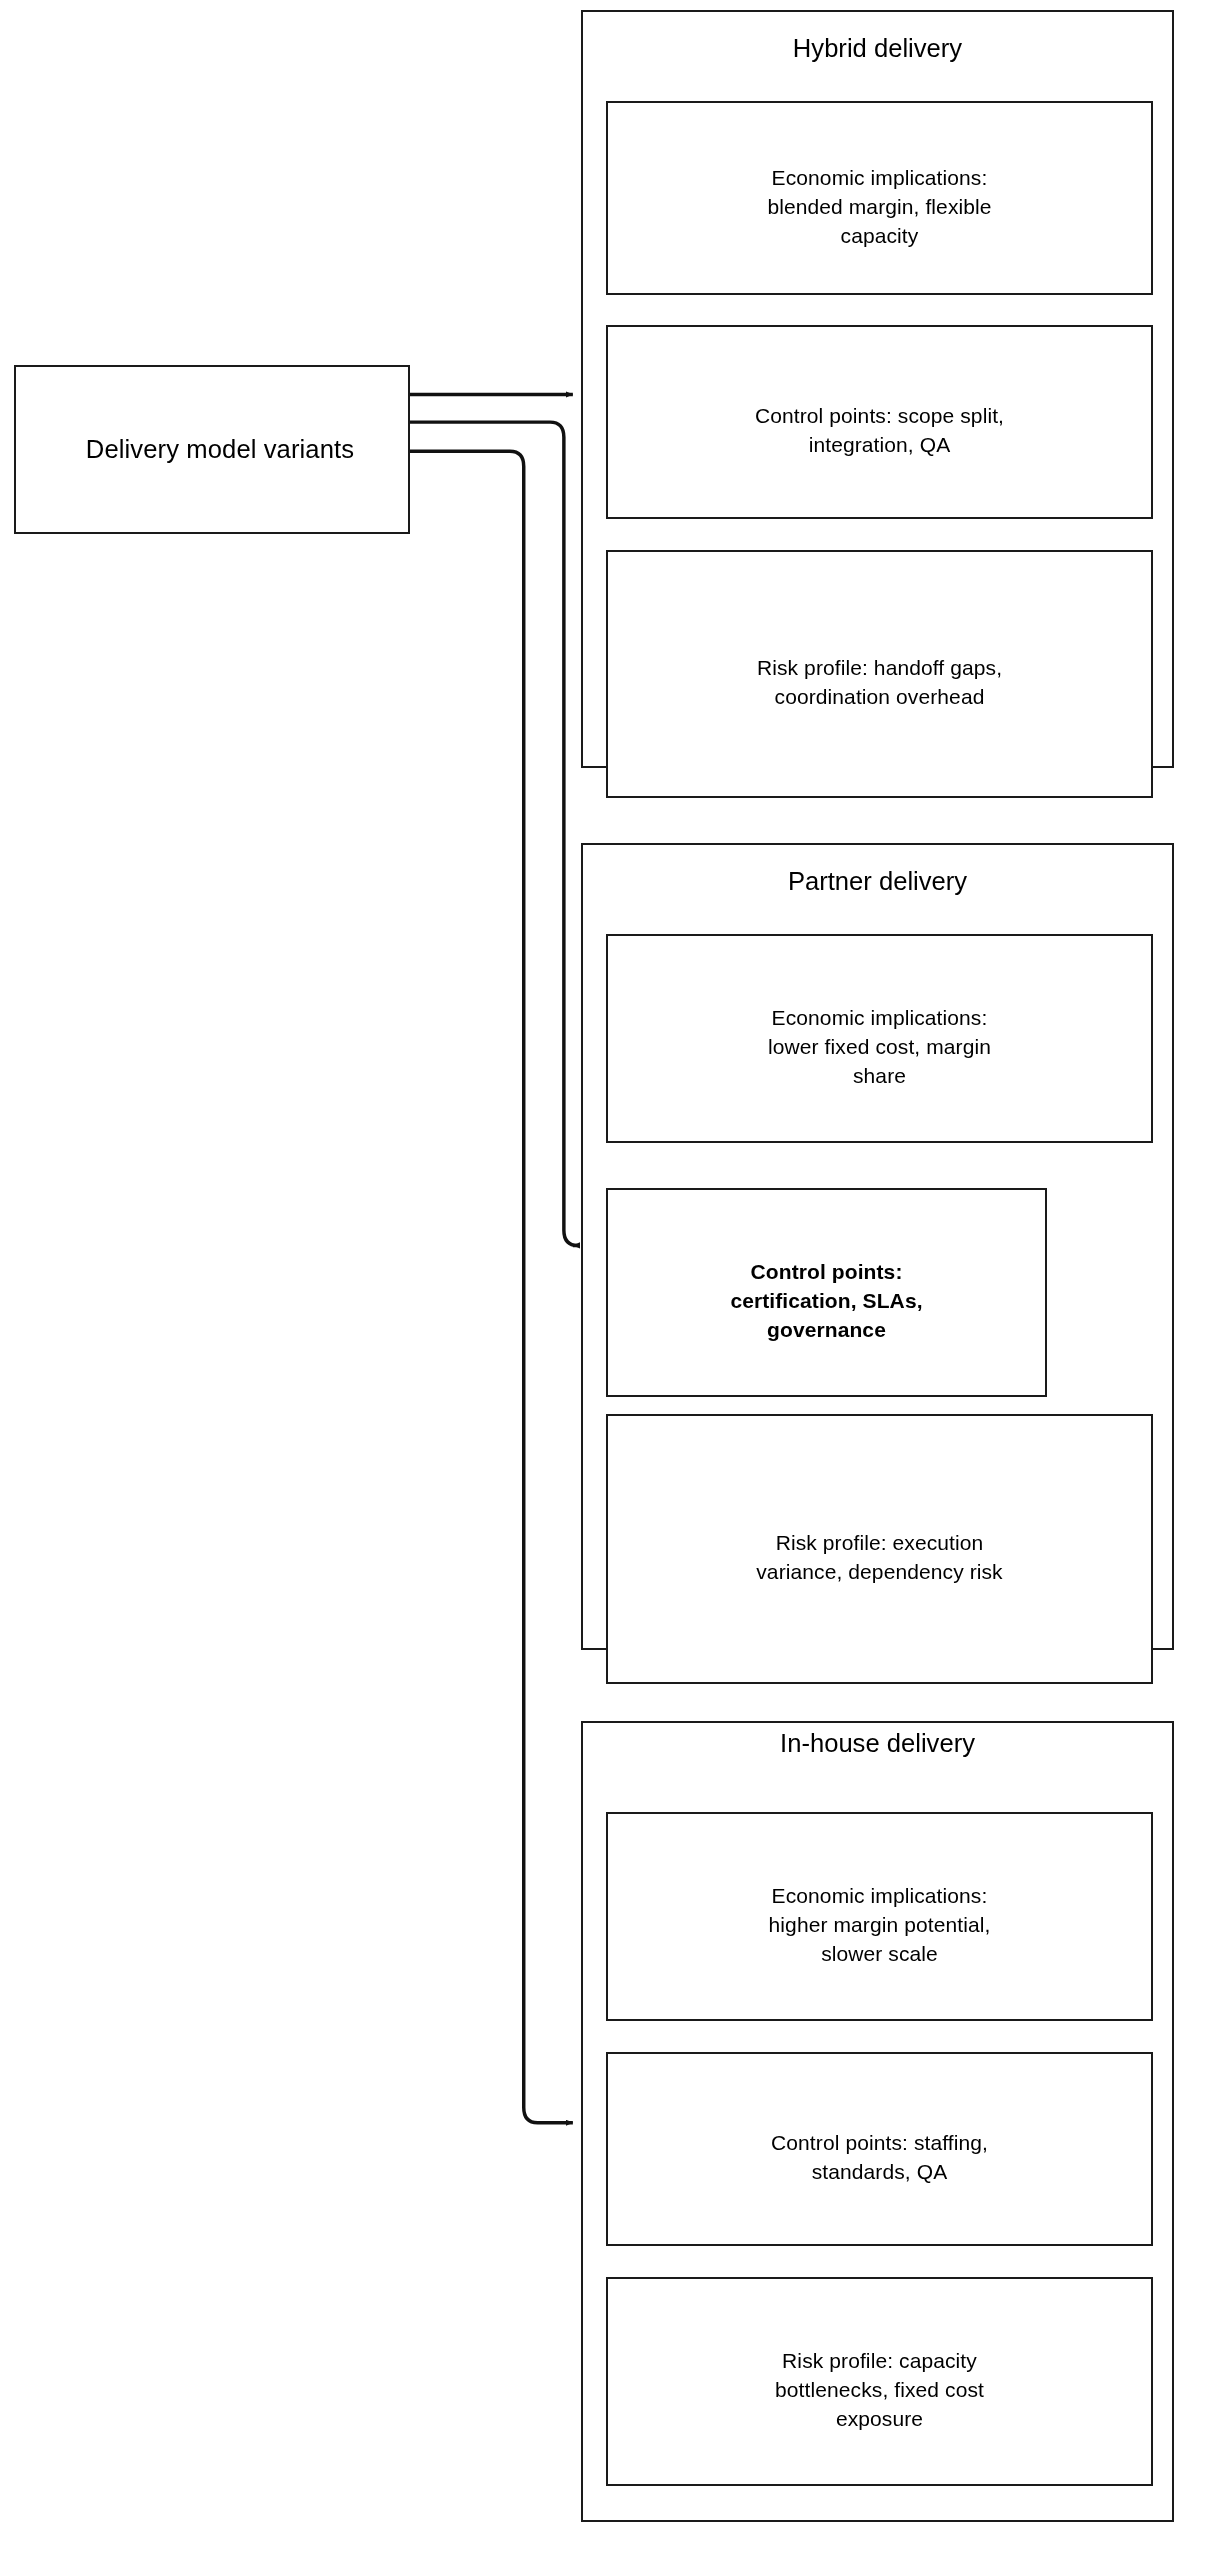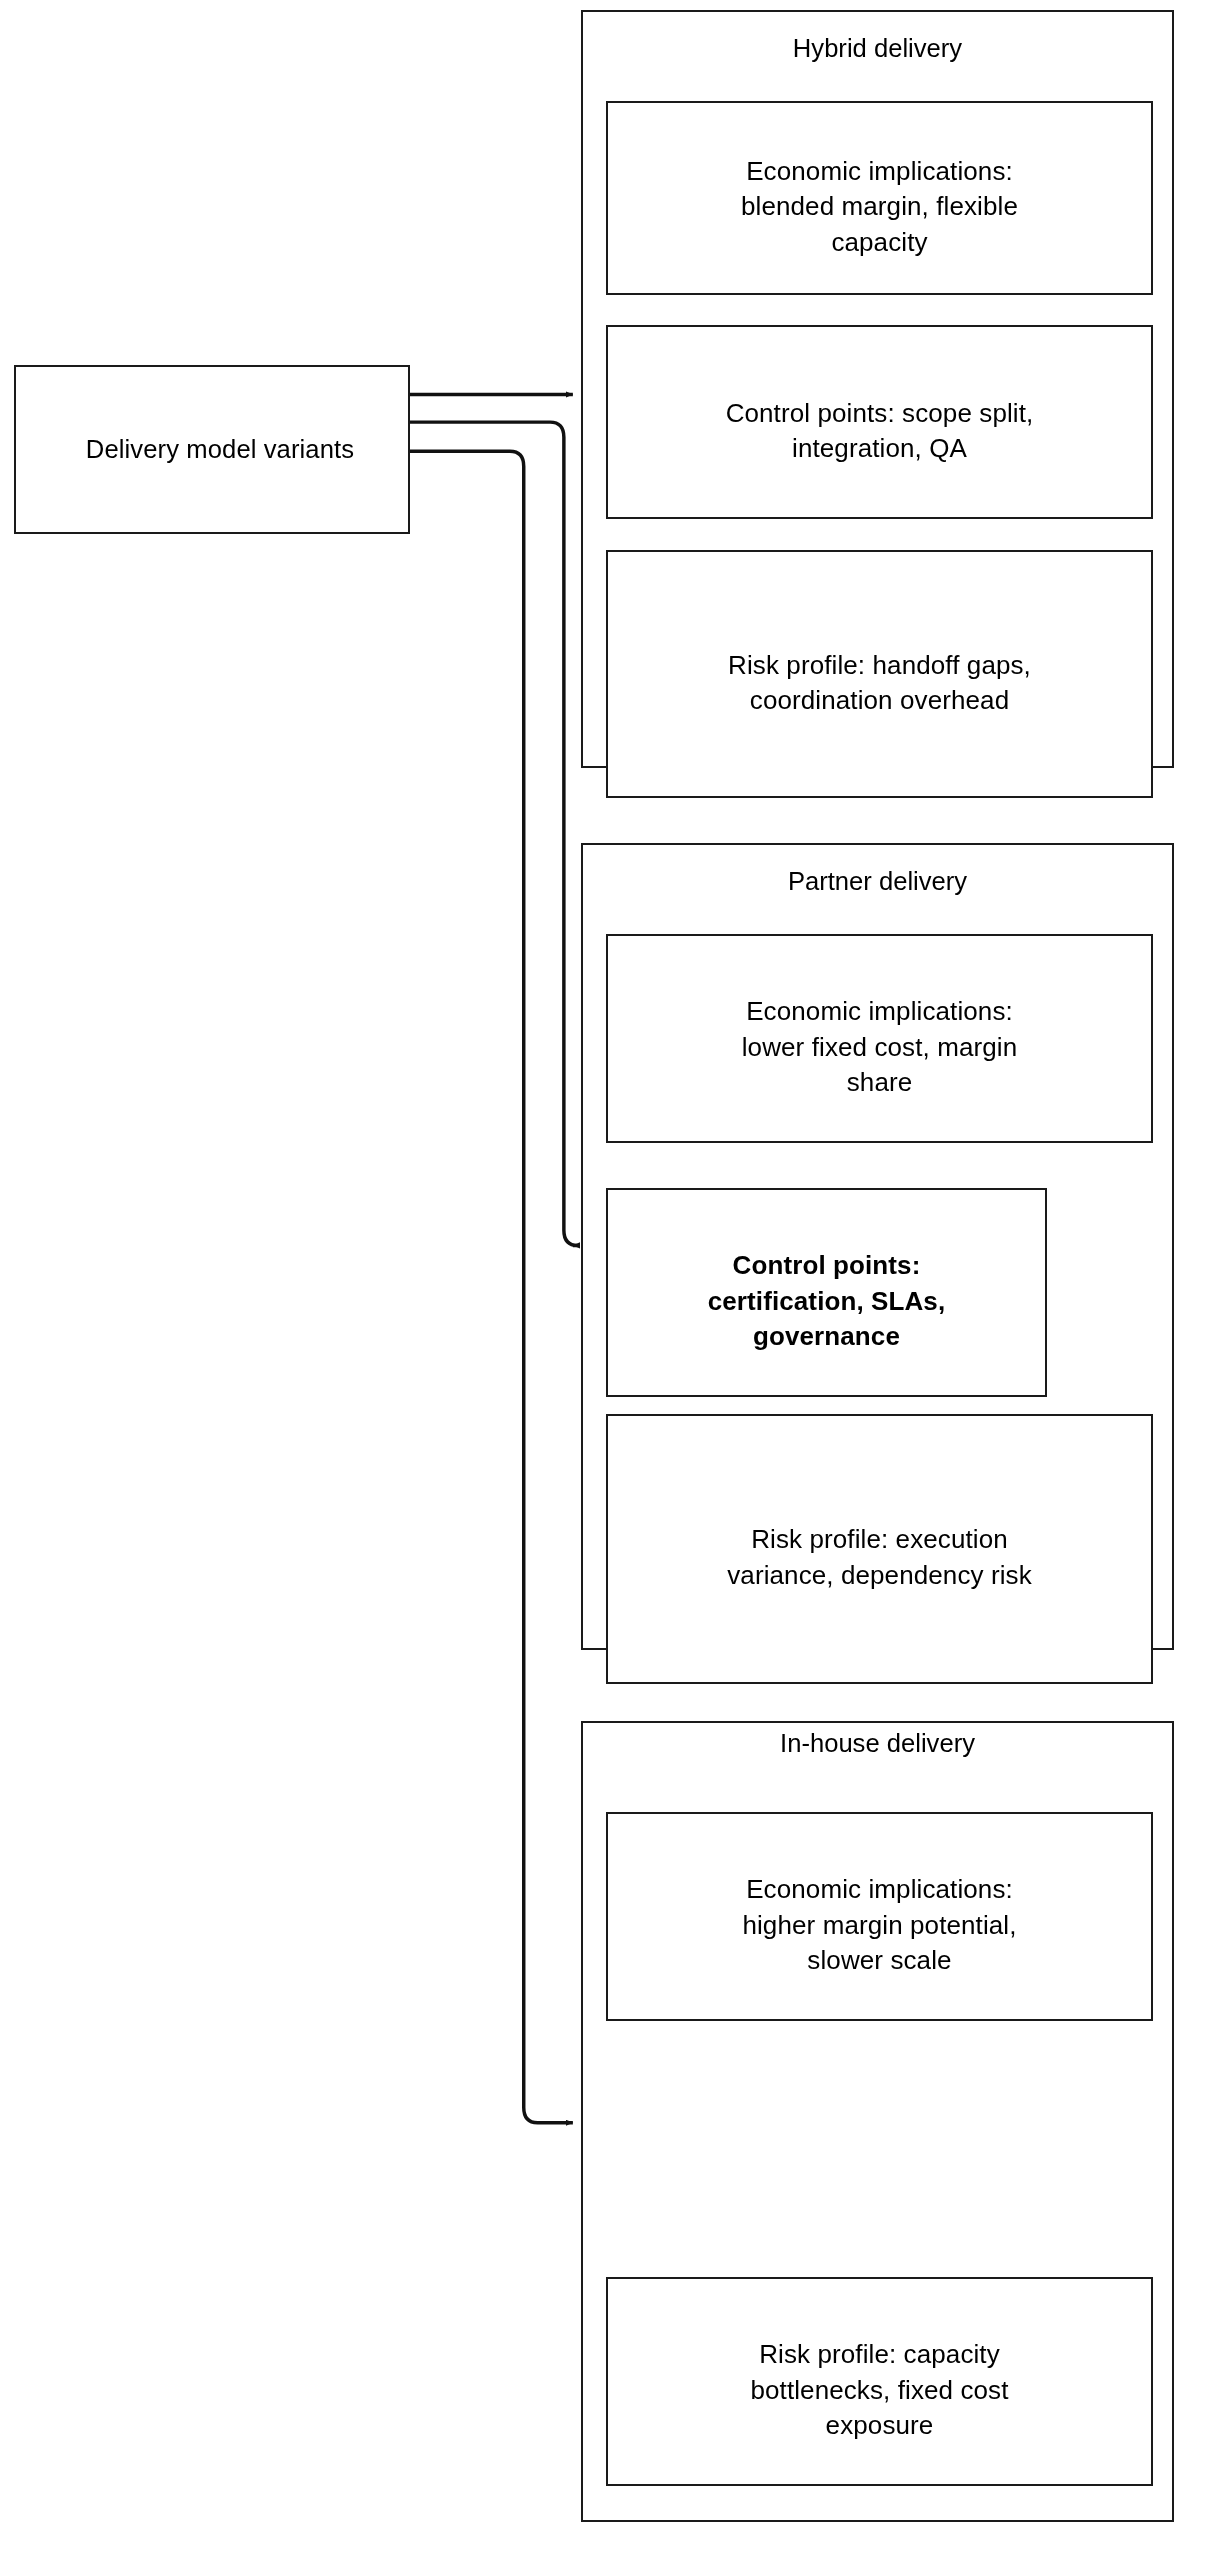--- a/index.html
+++ b/index.html
@@ -86,21 +86,21 @@
   .group-item {
     position: absolute;
     box-sizing: border-box;
     background: #ffffff;
     border: 2.1px solid #1a1a1a;
     display: flex;
     align-items: center;
     justify-content: center;
   }
   .group-item .node-label {
-    font-size: 26px;
+    font-size: 21px;
     margin-top: 18px;
   }
 
   
   #group-hybrid { left: 581px; top: 10.4px; width: 593px; height: 758px; }
   #group-hybrid .group-title { top: 20px; }
   #group-hybrid .group-item.item-0 { left: 23px; top: 89px; width: 547px; height: 194px; }
   #group-hybrid .group-item.item-1 { left: 23px; top: 313px; width: 547px; height: 194px; }
   #group-hybrid .group-item.item-2 { left: 23px; top: 538px; width: 547px; height: 248px; }
 
@@ -179,20 +179,24 @@
   </div>
 
   <div class="group-container" id="group-inhouse">
     <div class="group-title">In-house delivery</div>
 
     <div class="group-item item-0">
       <span class="node-label">Economic implications:
 higher margin potential,
 slower scale</span>
     </div>
+    <div class="group-item item-1">
+      <span class="node-label">Control points: staffing,
+standards, QA</span>
+    </div>
     <div class="group-item item-2">
       <span class="node-label">Risk profile: capacity
 bottlenecks, fixed cost
 exposure</span>
     </div>
   </div>
 
 </div>
 
 

